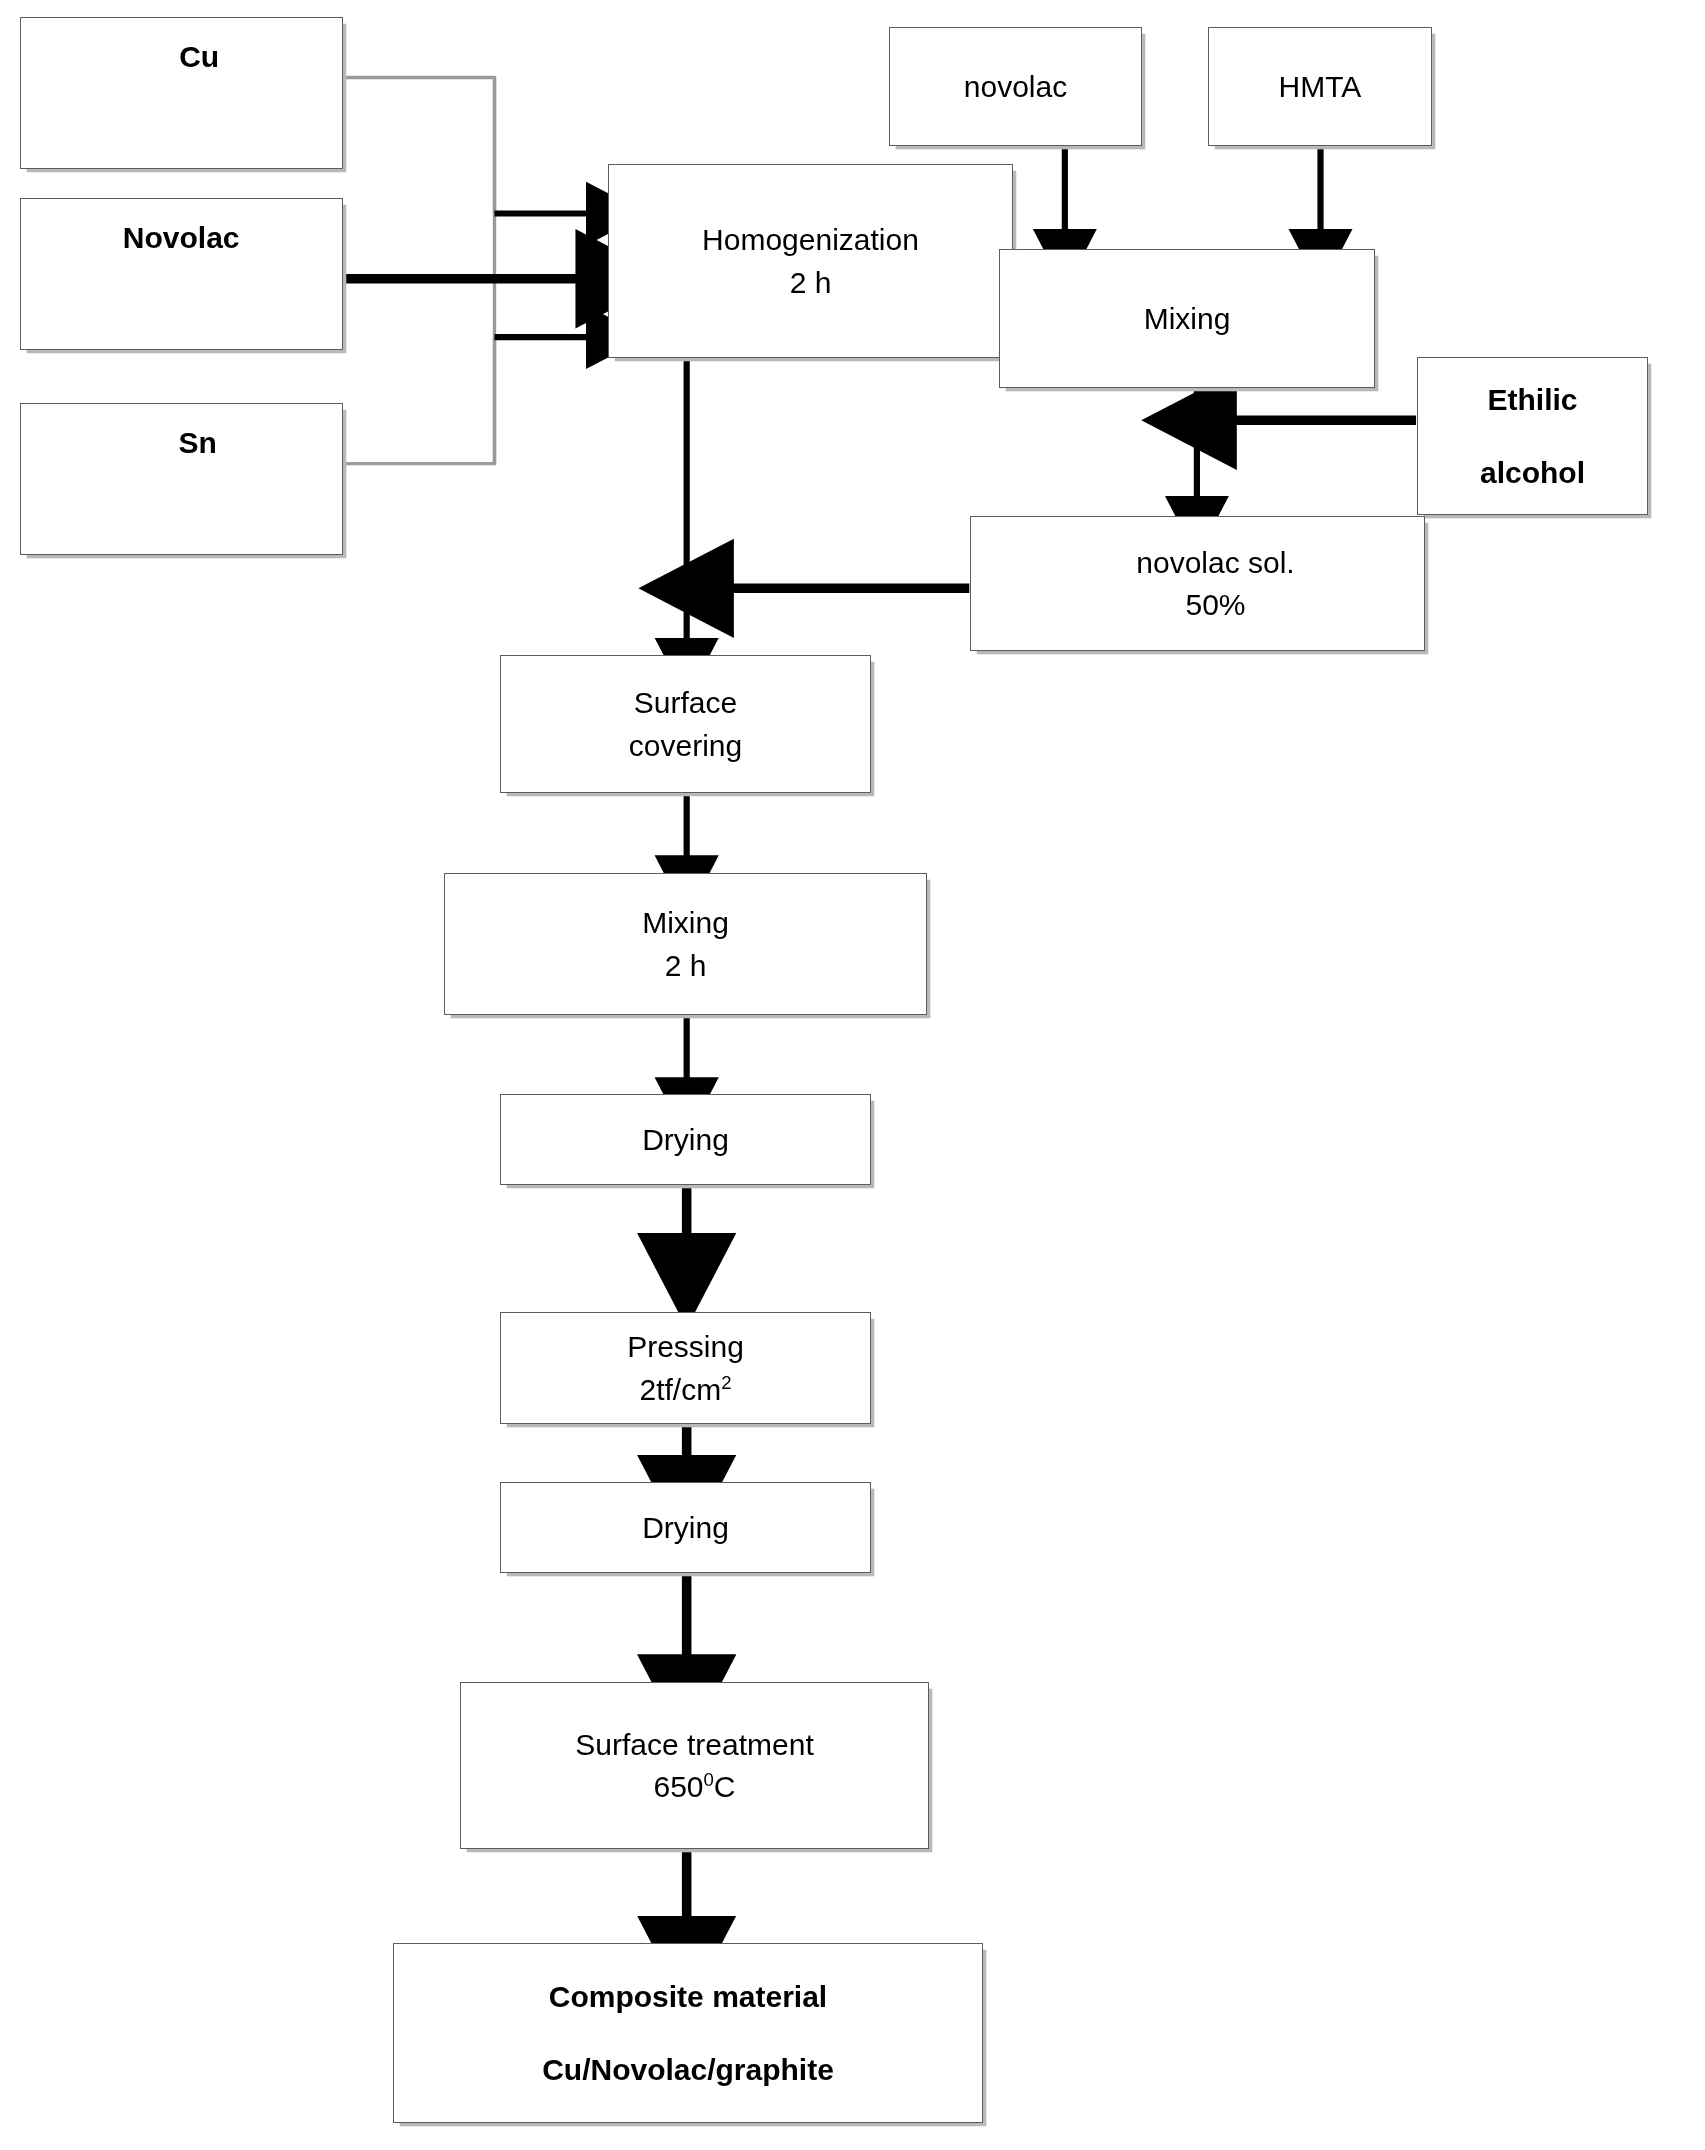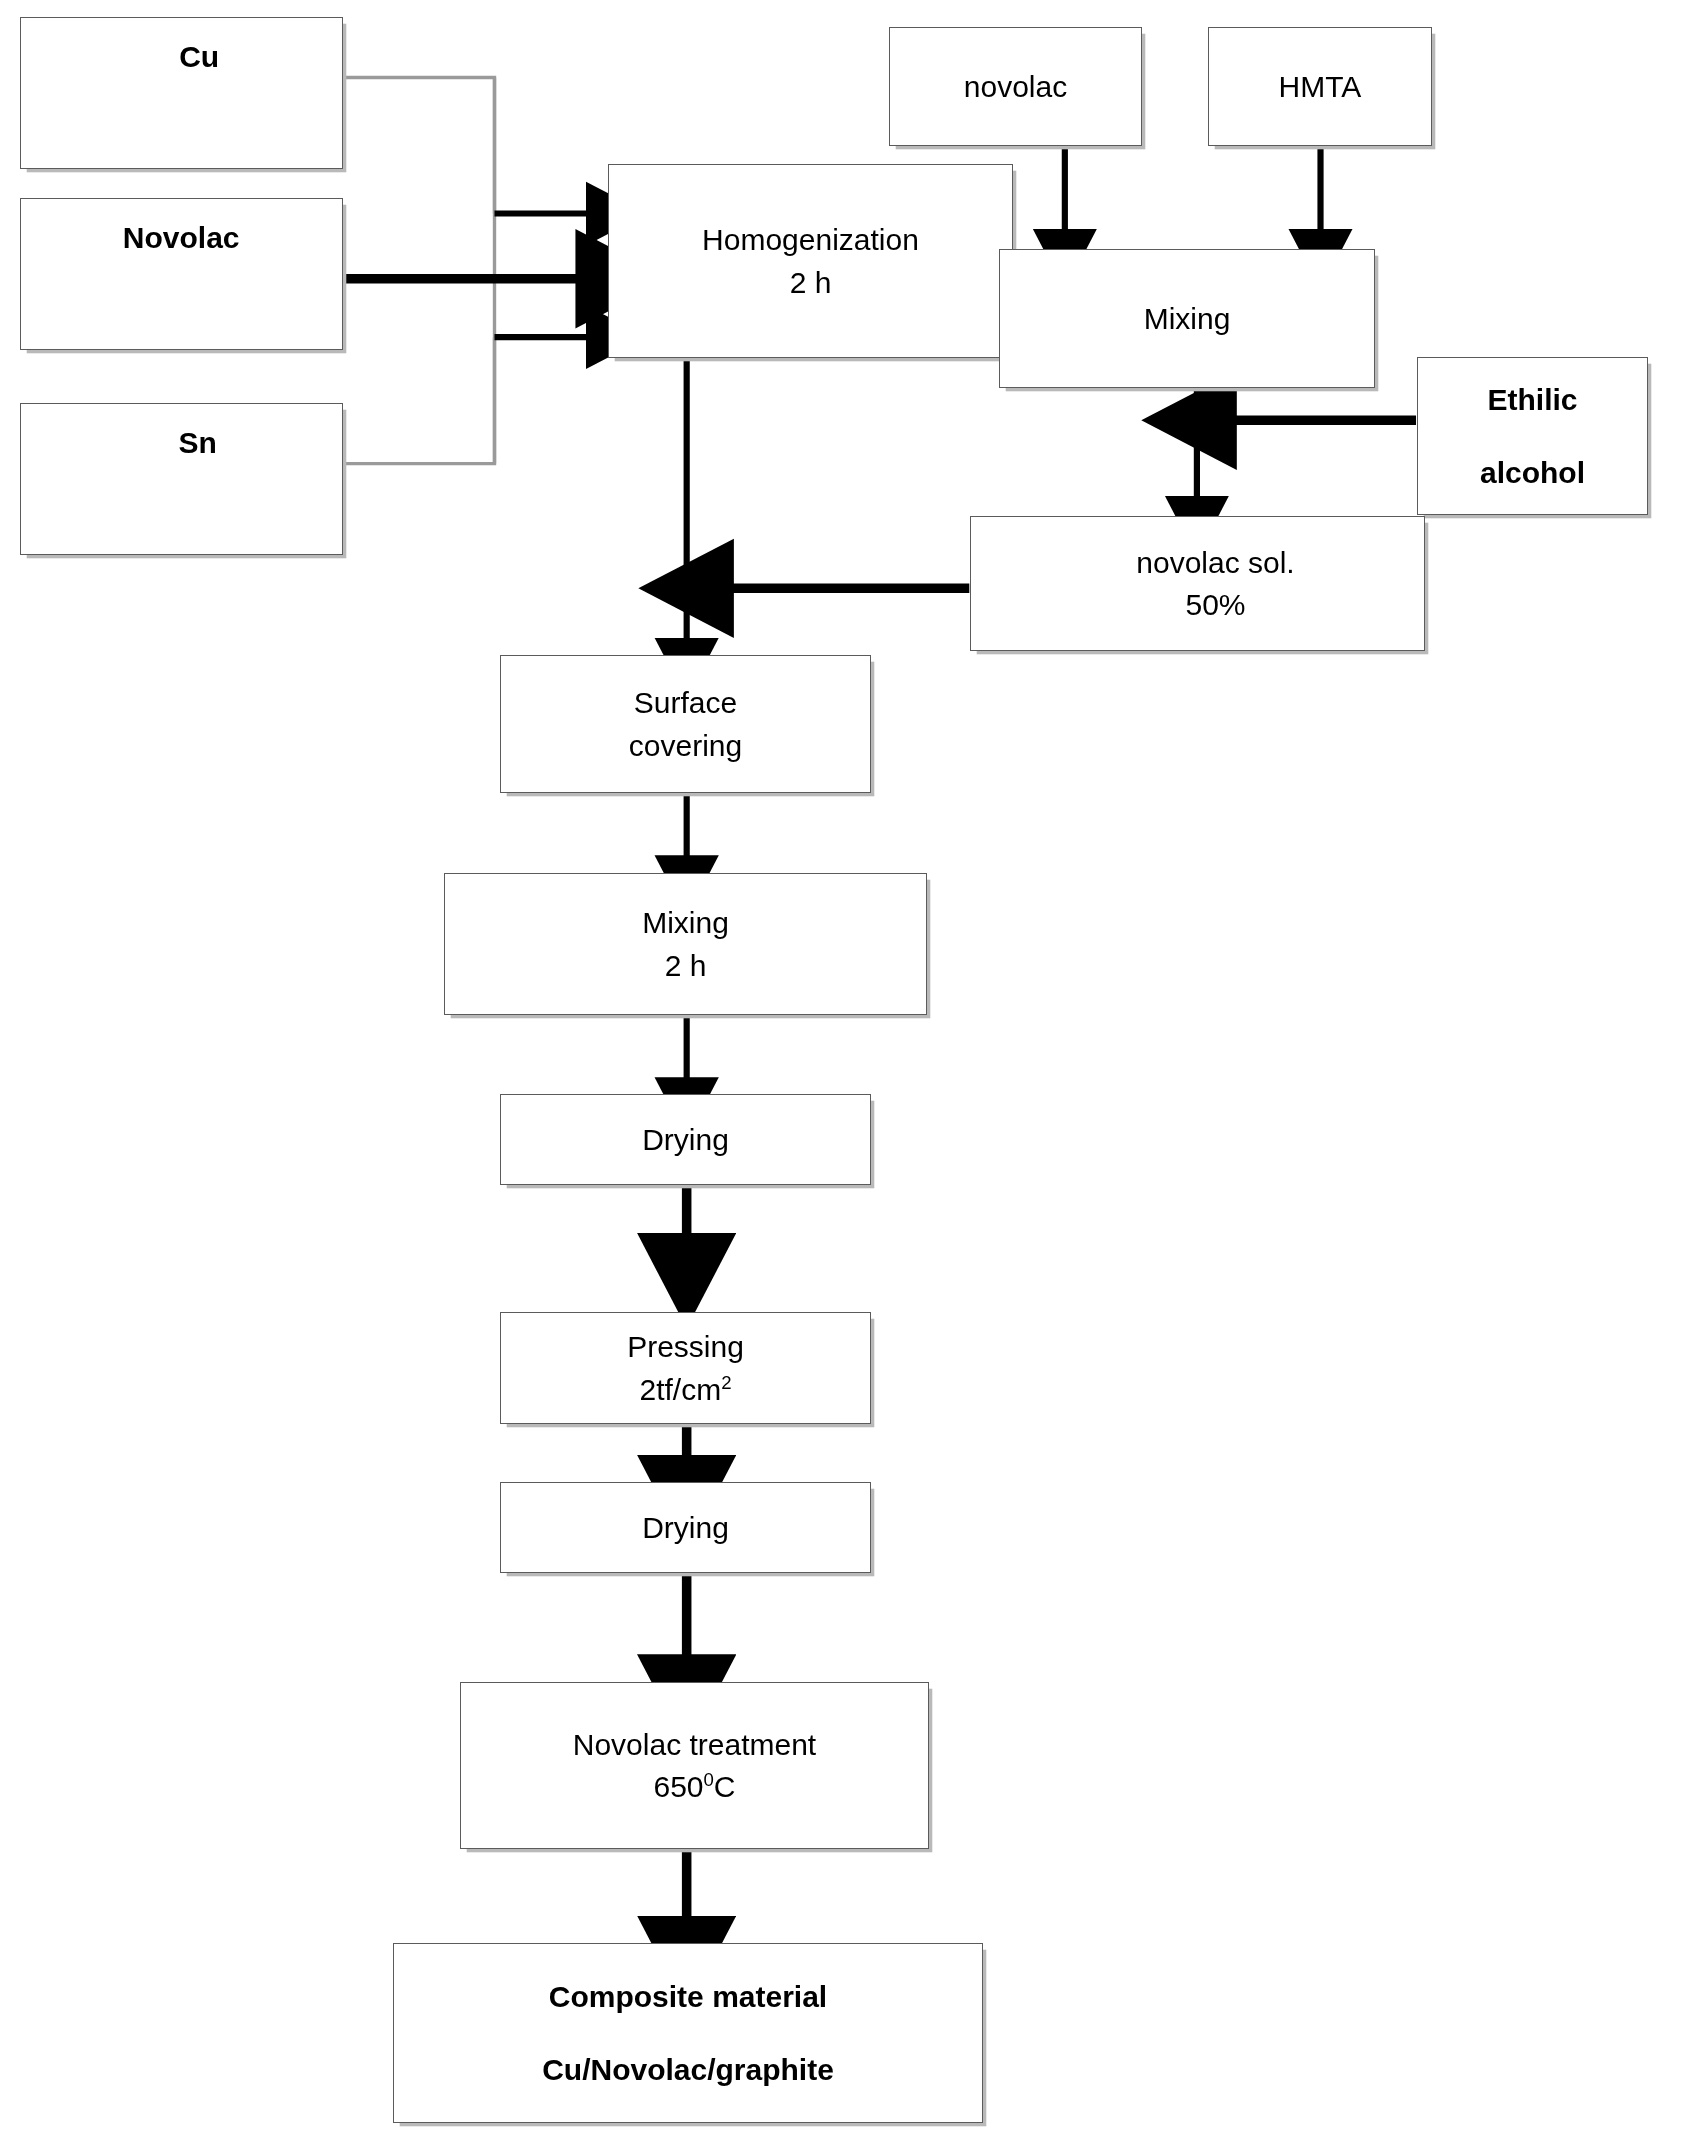--- a/index.html
+++ b/index.html
@@ -198,21 +198,21 @@
   <div class="node" style="left:500px; top:1312px; width:371px; height:112px;">
     <span class="ln">Pressing</span>
     <span class="ln ln2"><span>2tf/cm</span><sup>2</sup></span>
   </div>
 
   <div class="node" style="left:500px; top:1482px; width:371px; height:91px;">
     <span class="ln">Drying</span>
   </div>
 
   <div class="node" style="left:460px; top:1682px; width:469px; height:167px;">
-    <span class="ln">Novolac treatment</span>
+    <span class="ln">Surface treatment</span>
     <span class="ln ln2"><span>650</span><sup>0</sup><span>C</span></span>
   </div>
 
   <div class="node bold twoline-spread" style="left:393px; top:1943px; width:590px; height:180px;">
     <span class="ln">Composite material</span>
     <span class="ln ln2">Cu/Novolac/graphite</span>
   </div>
 
 </div>
 

